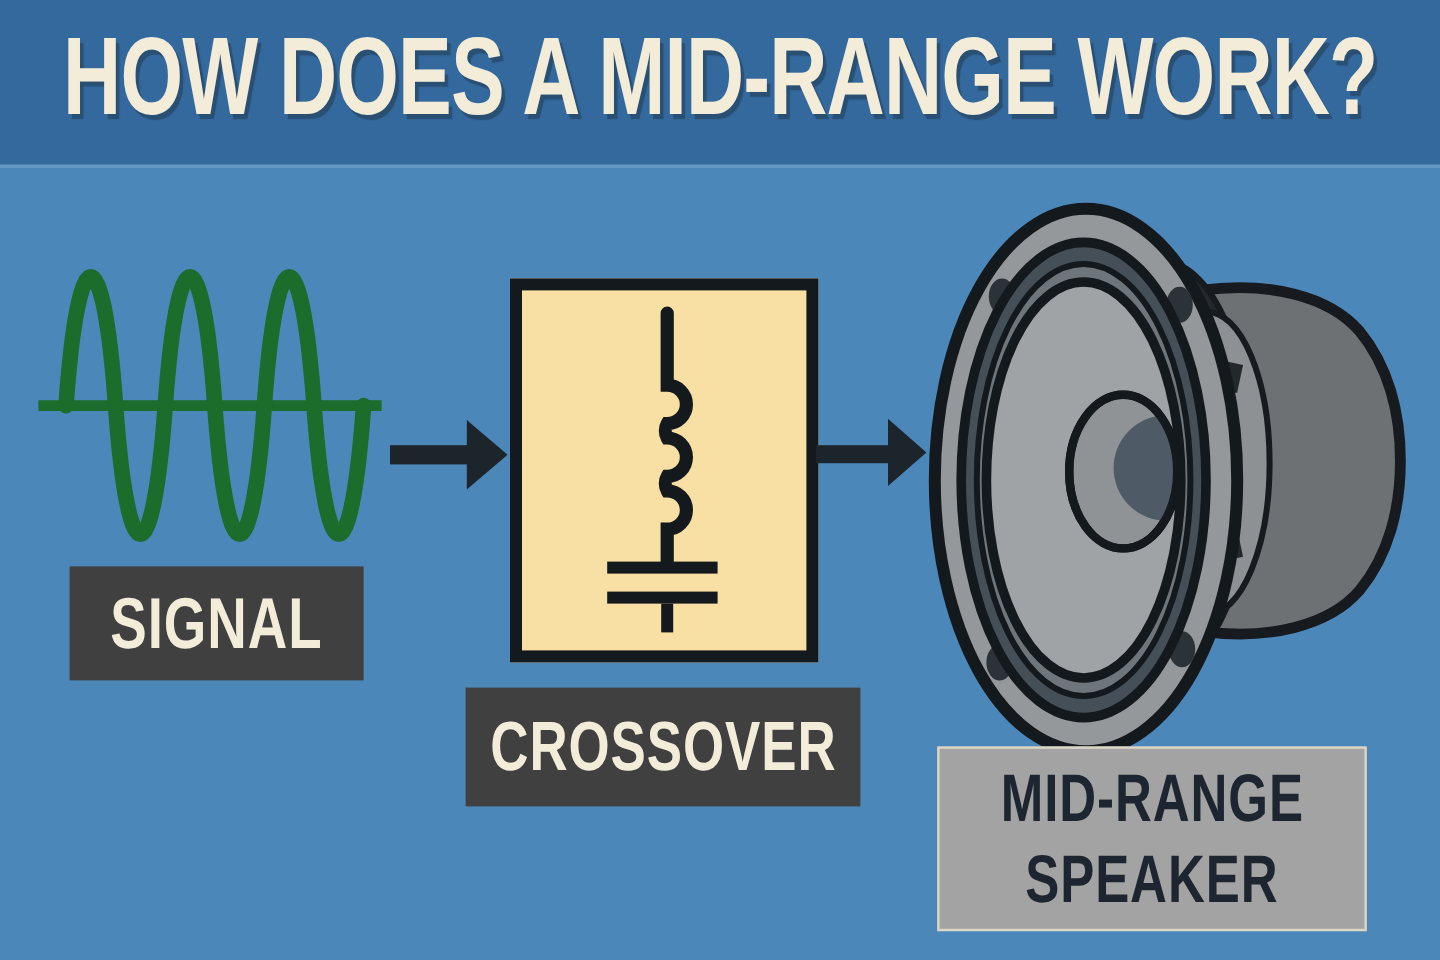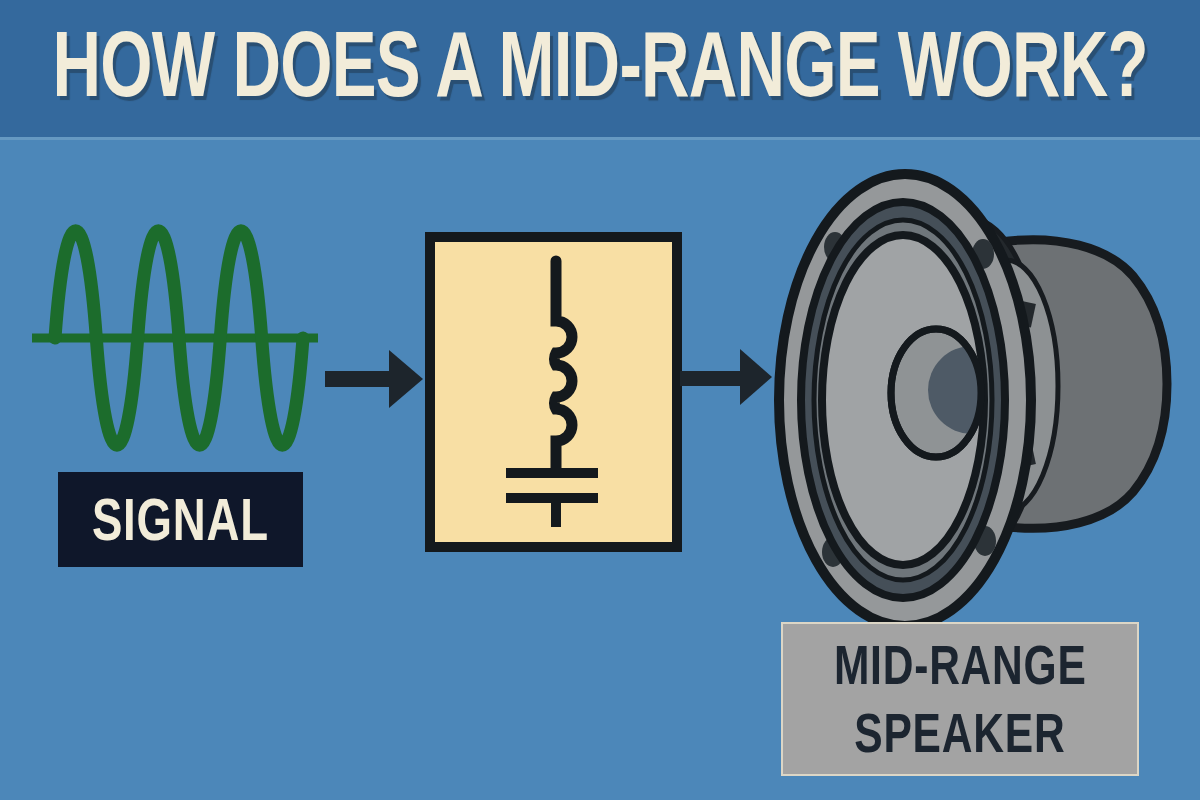--- a/index.html
+++ b/index.html
@@ -25,21 +25,21 @@
   
   .abs{position:absolute;}
   
   #crossover-box{
     position:absolute;left:425px;top:232px;width:257px;height:320px;
     background:#f8dfa4;border:10px solid #14191d;box-sizing:border-box;
   }
   #crossover-box svg{position:absolute;left:0;top:0;}
   
   .label-dark{
-    position:absolute;background:#0f172a;
+    position:absolute;background:#404040;
     display:flex;align-items:center;justify-content:center;
     color:#f2ecd9;font-weight:bold;
   }
   .label-dark .condensed, .label-light .condensed{
     transform:scaleX(0.76);transform-origin:50% 50%;white-space:nowrap;
     letter-spacing:1px;
   }
   #signal-label{left:58px;top:472px;width:245px;height:95px;font-size:60px;}
   #crossover-label{left:388px;top:573px;width:329px;height:99px;font-size:58px;}
   .label-light{
@@ -133,19 +133,22 @@
 
     <ellipse cx="936" cy="393" rx="45" ry="64" fill="#8f9395" stroke="#14191d" stroke-width="7"></ellipse>
     <circle cx="972" cy="390" r="44" fill="#4e5a66" clip-path="url(#dustcap-clip)"></circle>
     <ellipse cx="936" cy="393" rx="45" ry="64" fill="none" stroke="#14191d" stroke-width="7"></ellipse>
   </svg>
 
   <div id="signal-label" class="label-dark">
     <span class="condensed">SIGNAL</span>
   </div>
 
+  <div id="crossover-label" class="label-dark">
+    <span class="condensed">CROSSOVER</span>
+  </div>
 
   <div id="speaker-label" class="label-light">
     <span class="condensed">MID-RANGE</span>
     <span class="condensed">SPEAKER</span>
   </div>
 
 </div>
 
 </body></html>

